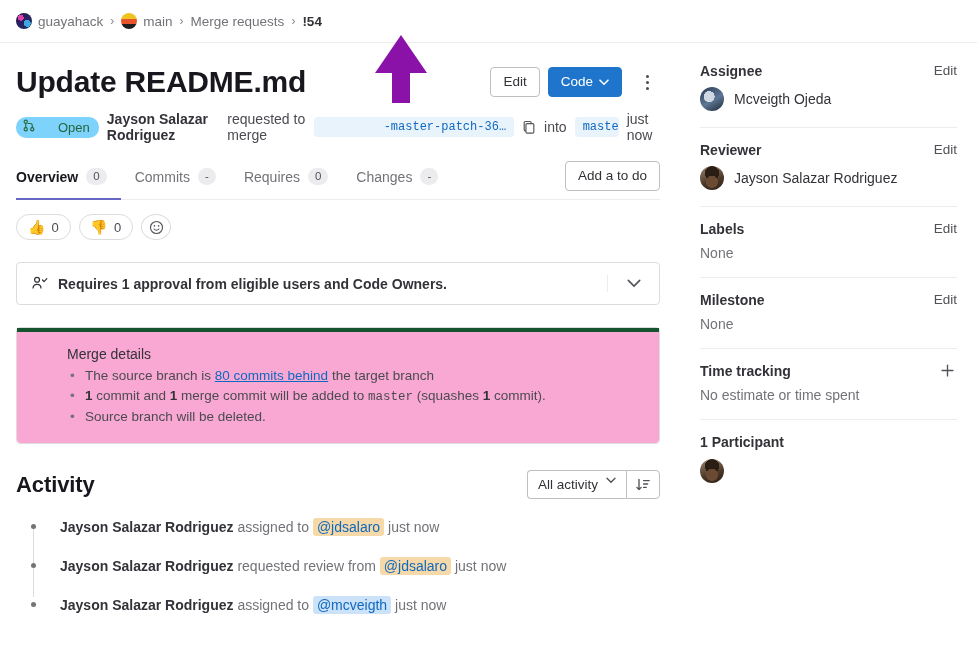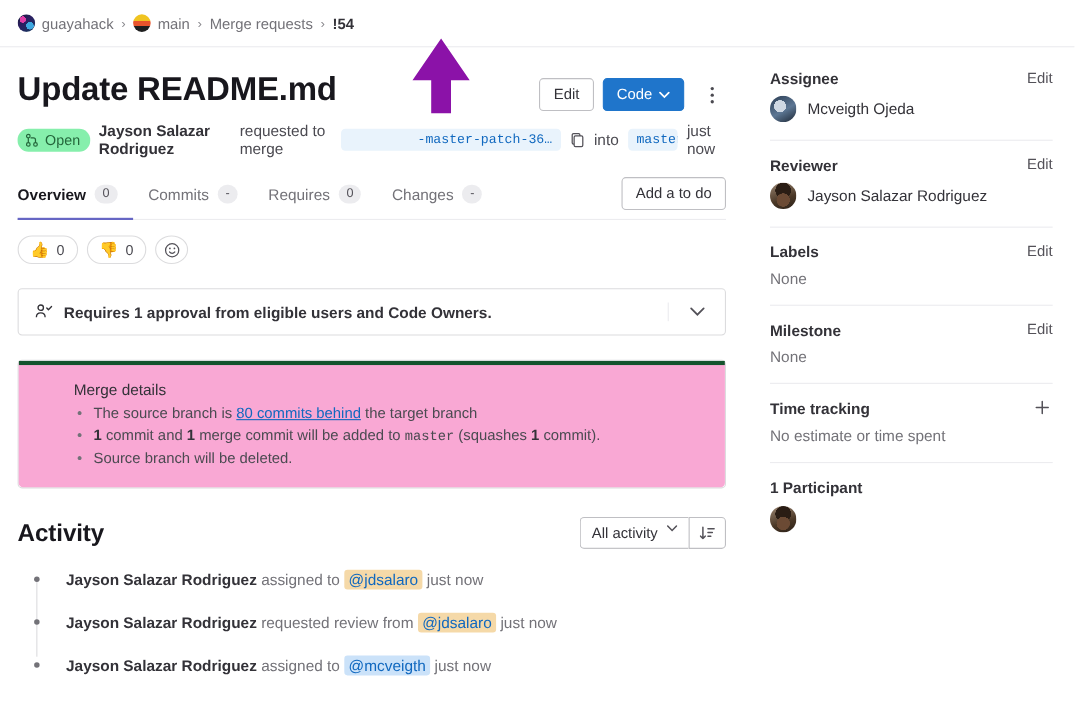--- a/index.html
+++ b/index.html
@@ -52,21 +52,21 @@
       linear-gradient(160deg,#9c8773 0%, #4a3726 60%, #2b2018 100%);
   }
 
   
   .page { display: flex; padding: 0 16px; }
   .col-main { width: 644px; flex: none; }
   .col-side { width: 297px; flex: none; padding-left: 40px; padding-top: 20px; }
 
   
   .title-row {
-    display: flex; align-items: flex-end;
+    display: flex; align-items: flex-start;
     padding-top: 20px;
   }
   .mr-title {
     font-size: 30px; line-height: 38px; font-weight: 700;
     letter-spacing: -0.2px; color: #18171d; flex: 1;
   }
   .title-actions { display: flex; align-items: center; gap: 8px; padding-top: 4px; }
   .btn {
     border: 1px solid #bfbfc3; background: #fff; color: #333238;
     border-radius: 4px; font-size: 13.5px; line-height: 16px;
@@ -81,22 +81,22 @@
   }
   .kebab i { width: 3px; height: 3px; border-radius: 50%; background: #4b4a51; display:block; }
 
   
   .status-line {
     display: flex; align-items: center; gap: 8px;
     margin-top: 10px; font-size: 14px; color: #4b4a51;
     flex-wrap: nowrap;
   }
   .badge-open {
-    display: inline-flex; align-items: center; gap: 6px;
-    background: #86efac; color: #24663b;
+    display: inline-flex; align-items: flex-start; gap: 23px;
+    background: #7dd3fc; color: #24663b;
     border-radius: 10px; padding: 2px 9px 2px 7px;
     font-size: 13px; font-weight: 400; line-height: 17px;
   }
   .author { font-weight: 700; color: #333238; }
   .branch-chip {
     background: #e9f3fc; color: #1068bf; border-radius: 4px;
     font-family: "Liberation Mono", monospace; font-size: 12px;
     padding: 3px 8px; min-width: 200px; text-align: right;
     overflow: hidden; white-space: nowrap;
   }

